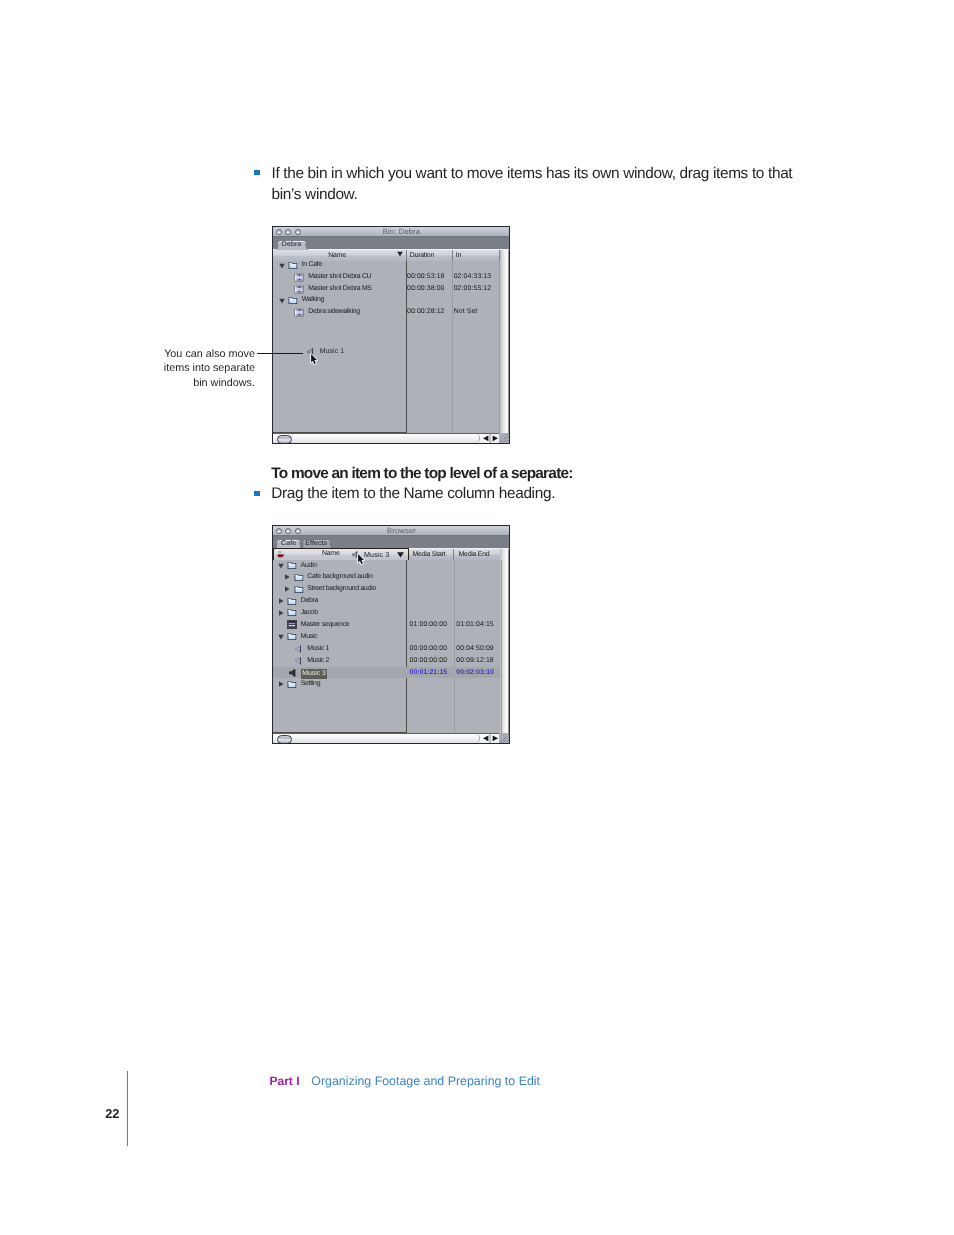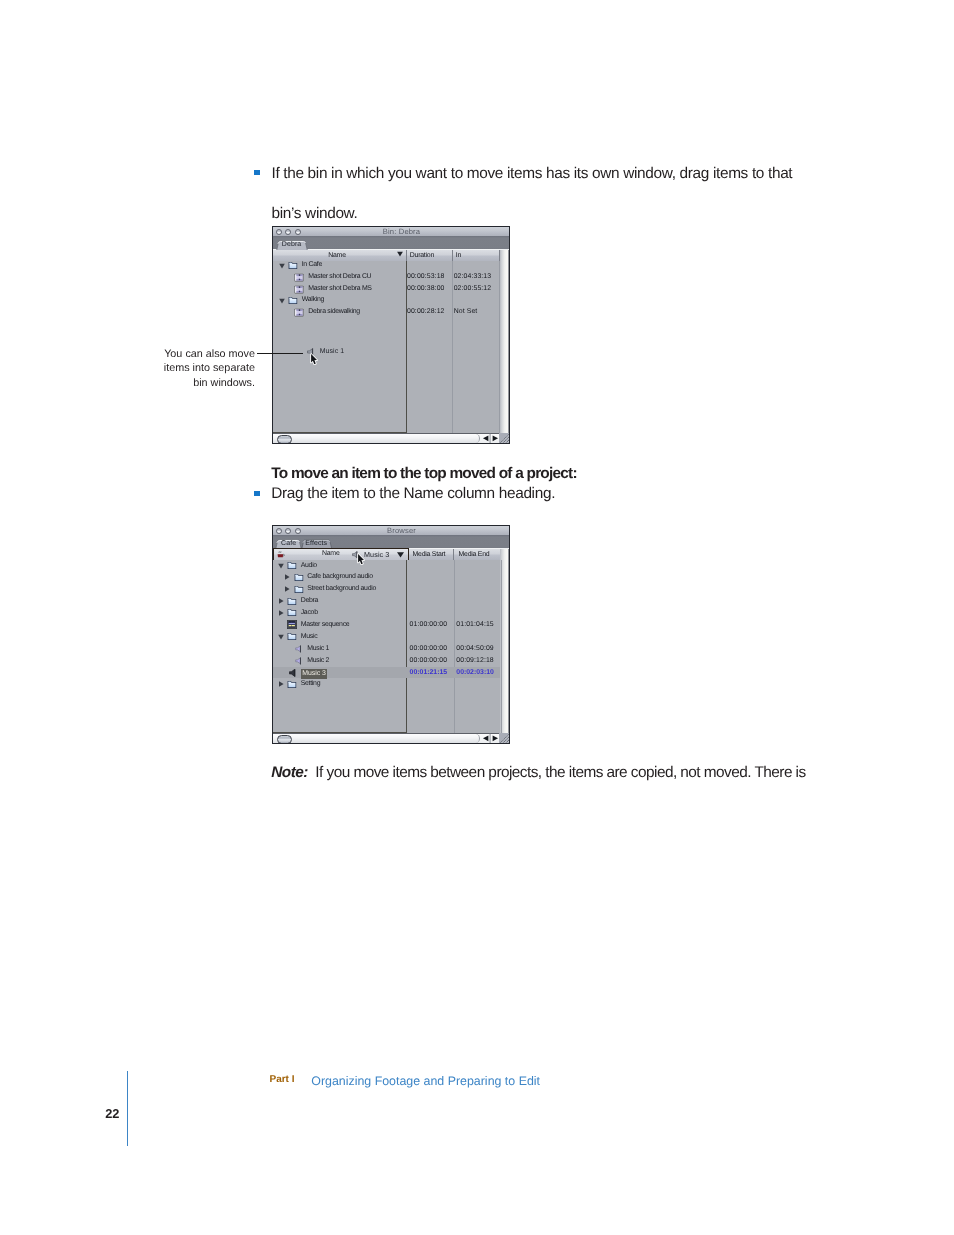--- a/index.html
+++ b/index.html
@@ -17,21 +17,21 @@
   .ital{font-style:italic;font-weight:bold;}
 
   
   .caption{position:absolute;color:#231f20;font-size:10.8px;line-height:14.5px;
            text-align:right;white-space:nowrap;}
   .leader{position:absolute;background:#1a1a1a;height:1.1px;z-index:20;}
 
   
   .foot-num{position:absolute;font-weight:bold;font-size:12.8px;color:#231f20;}
   .foot-rule{position:absolute;width:1px;background:#3d85c6;}
-  .foot-part{position:absolute;font-weight:bold;font-size:10px;color:#a16207;}
+  .foot-part{position:absolute;font-weight:bold;font-size:12px;color:#a21caf;}
   .foot-title{position:absolute;font-size:12.4px;color:#3d85c6;}
 
   
   .win{position:absolute;border:1.2px solid #24272e;box-sizing:border-box;
         background:#aeb1b7;overflow:hidden;}
   .titlebar{position:absolute;left:0;right:0;top:0;height:9px;
       background:linear-gradient(to bottom,#cdd1d8 0%,#c4c8d0 35%,#b9bdc7 65%,#adb1bb 100%);}
   .title-text{position:absolute;left:21px;right:0;top:0.4px;text-align:center;
       font-size:7.6px;color:#585c66;line-height:9px;letter-spacing:0.15px;}
   .tl-btn{position:absolute;top:1.9px;width:5.9px;height:5.9px;border-radius:50%;
@@ -95,36 +95,33 @@
        white-space:nowrap;letter-spacing:0.1px;}
   .cursor{position:absolute;z-index:6;}
 </style>
 </head>
 <body>
 
 <div class="page">
 
   <div class="bullet" style="left:254px;top:170.2px;"></div>
   <div class="para" style="left:271.5px;top:164.3px;">If the bin in which you want to move items has its own window, drag items to that</div>
-  <div class="para" style="left:271.5px;top:185.2px;margin-top:19px;">bin’s window.</div>
+  <div class="para" style="left:271.5px;top:185.2px;">bin’s window.</div>
 
   <div class="caption" style="left:154px;top:346.6px;width:101px;">
     <div>You can also move</div>
     <div>items into separate</div>
     <div>bin windows.</div>
   </div>
   <div class="leader" style="left:256.5px;top:352.5px;width:46px;"></div>
 
-  <div class="para bold" style="left:271.3px;top:464.2px;">To move an item to the top moved of a project:</div>
+  <div class="para bold" style="left:271.3px;top:464.2px;">To move an item to the top level of a separate:</div>
   <div class="bullet" style="left:254px;top:490.6px;"></div>
   <div class="para" style="left:271.3px;top:484.4px;">Drag the item to the Name column heading.</div>
 
-  <div class="para" style="left:271.3px;top:763.2px;letter-spacing:-0.55px;">
-    <span class="ital">Note:</span><span>&nbsp; </span><span>If you move items between projects, the items are copied, not moved. There is</span>
-  </div>
 
   <div class="win" style="left:272px;top:226px;width:238px;height:218px;">
     <div class="titlebar">
       <div class="tl-btn" style="left:3.1px;"></div>
       <div class="tl-btn" style="left:12.1px;"></div>
       <div class="tl-btn" style="left:21.7px;"></div>
       <div class="title-text">Bin: Debra</div>
     </div>
     <div class="tabbar">
       <div class="tabsep"></div>

